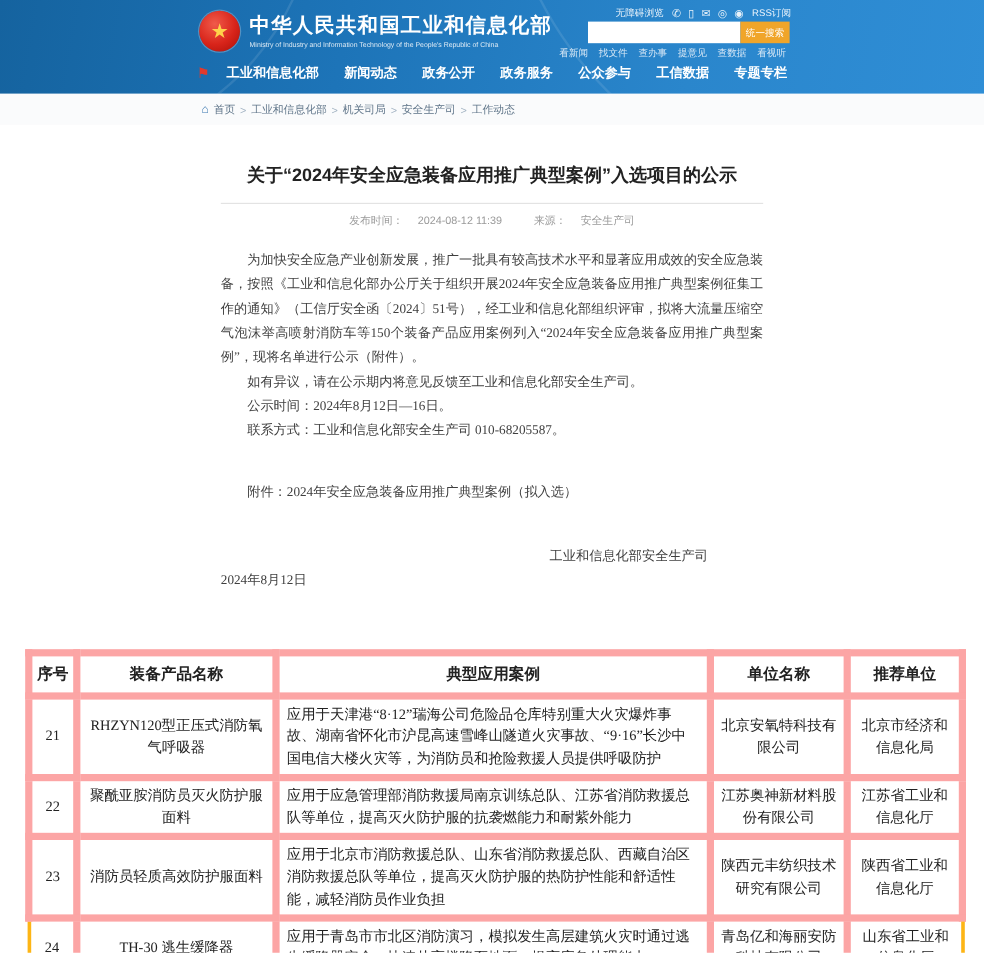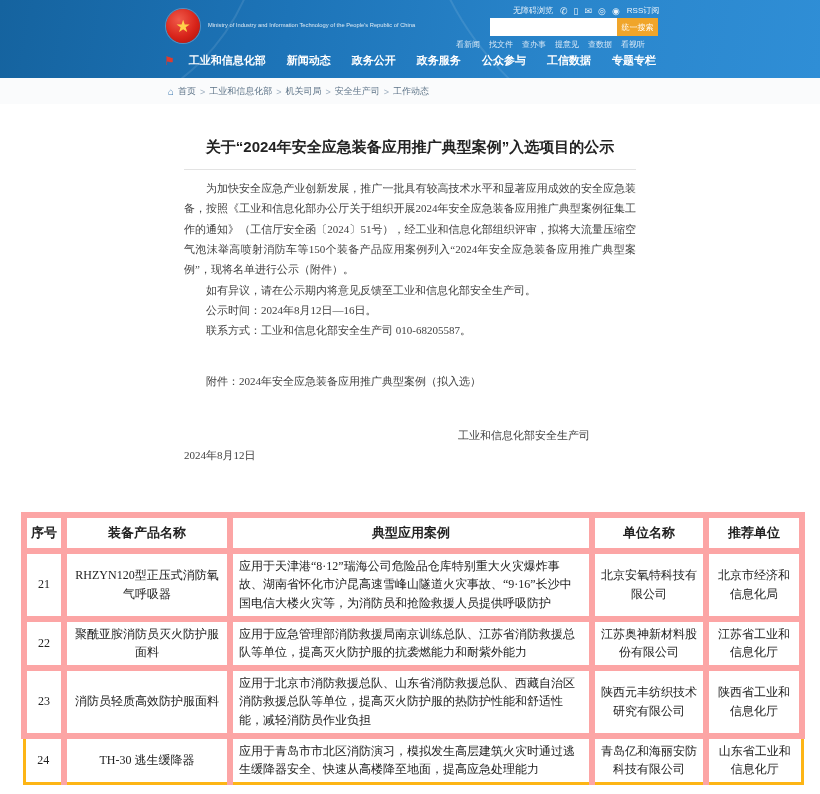--- a/index.html
+++ b/index.html
@@ -30,21 +30,21 @@
 
   .utilities { position:absolute; left:353px; top:5px; display:flex; align-items:center; gap:7px;
                color:#eaf3fb; font-size:8px; white-space:nowrap;text-align:center; }
   .util-icon { font-size:9px; color:#ffffff; opacity:0.9; cursor:pointer; }
   .util-text { cursor:pointer; }
 
   .searchbar { position:absolute; left:330px; top:18px; width:168px; height:18px; display:flex; }
   .search-input { flex:1; border:none; outline:none; height:18px; font-size:9px; padding:0 5px; background:#ffffff; }
   .search-btn { width:48px; height:18px; border:none; background:#f0a52a; color:#ffffff; font-size:8px; cursor:pointer; }
 
-  .quicklinks { position:absolute; left:296px; top:39px; display:flex; gap:9px;
+  .quicklinks { position:absolute; left:306px; top:39px; display:flex; gap:9px;
                 color:#d8e8f6; font-size:8px; white-space:nowrap; }
   .quicklinks span { cursor:pointer; }
 
   .nav-row { position:absolute; left:4px; top:53px; width:492px; display:flex; align-items:center; }
   .nav-flag { color:#e03a2d; font-size:12px; margin-right:14px; }
   .nav-items { display:flex; flex:1; justify-content:space-between; }
   .nav-item { color:#ffffff; font-size:11px; font-weight:bold; cursor:pointer; white-space:nowrap; }
 
   
   .breadcrumb-bar { background:#fafbfc; padding:7px 0 6px 168px; font-size:9px; color:#7d8da0;
@@ -81,20 +81,21 @@
   tr.hl td:last-child  { border-right:3px solid #fdb515;margin-top:48px; }
 </style>
 </head>
 <body>
 
 <div class="top-header">
   <div class="header-inner">
     <div class="logo-block">
       <div class="emblem">★</div>
       <div>
+        <div class="site-title">中华人民共和国工业和信息化部</div>
         <div class="site-subtitle">Ministry of Industry and Information Technology of the People's Republic of China</div>
       </div>
     </div>
 
     <div class="utilities">
       <span class="util-text">无障碍浏览</span>
       <span id="util-icons" style="display:flex;gap:6px;">
           <span class="util-icon">✆</span>
           <span class="util-icon">▯</span>
           <span class="util-icon">✉</span>
@@ -144,20 +145,24 @@
       <span class="crumb-sep">&gt;</span>
       <span class="crumb">安全生产司</span>
       <span class="crumb-sep">&gt;</span>
       <span class="crumb">工作动态</span>
     </span>
 </div>
 
 <div class="letter">
   <div class="letter-title">关于“2024年安全应急装备应用推广典型案例”入选项目的公示</div>
   <hr class="letter-hr">
+  <div class="letter-meta">
+    <span><span>发布时间：</span><span>2024-08-12 11:39</span></span>
+    <span><span>来源：</span><span>安全生产司</span></span>
+  </div>
   <div class="letter-body" id="letter-body">
     <p>为加快安全应急产业创新发展，推广一批具有较高技术水平和显著应用成效的安全应急装备，按照《工业和信息化部办公厅关于组织开展2024年安全应急装备应用推广典型案例征集工作的通知》（工信厅安全函〔2024〕51号），经工业和信息化部组织评审，拟将大流量压缩空气泡沫举高喷射消防车等150个装备产品应用案例列入“2024年安全应急装备应用推广典型案例”，现将名单进行公示（附件）。</p>
       <p>如有异议，请在公示期内将意见反馈至工业和信息化部安全生产司。</p>
       <p>公示时间：2024年8月12日—16日。</p>
       <p>联系方式：工业和信息化部安全生产司 010-68205587。</p>
       <p class="attachment">附件：2024年安全应急装备应用推广典型案例（拟入选）</p>
     <p class="signature">工业和信息化部安全生产司</p>
     <p class="sign-date">2024年8月12日</p>
   </div>
 </div>

